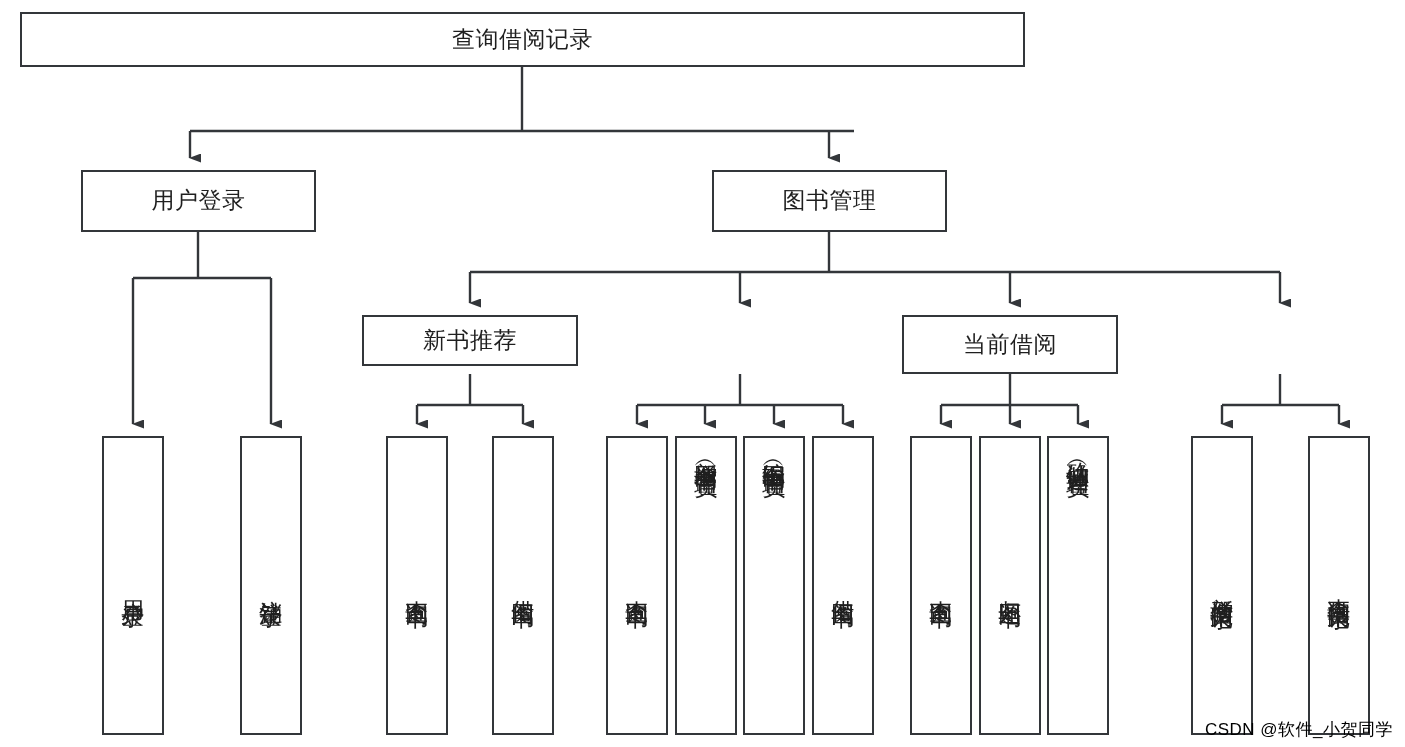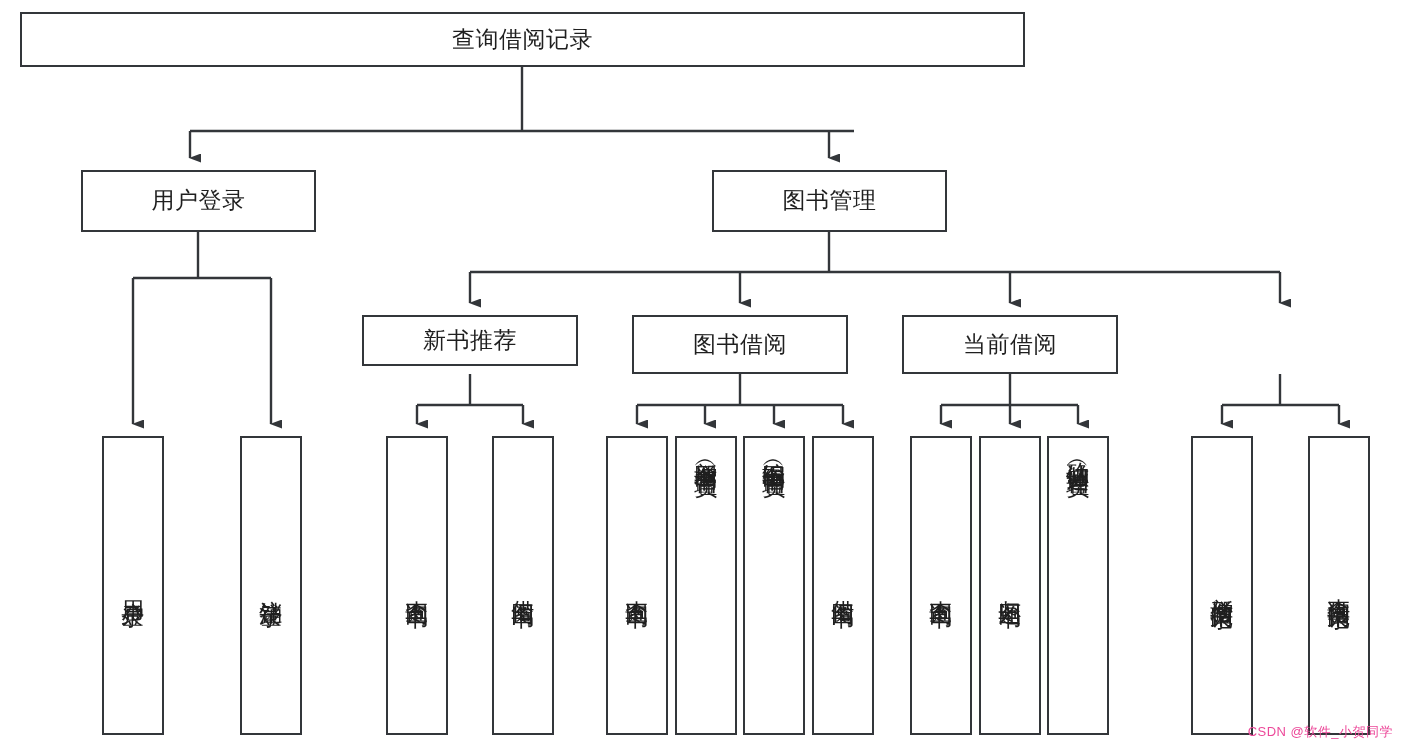--- a/index.html
+++ b/index.html
@@ -55,22 +55,22 @@
     white-space: normal;
   }
   .node-box.vertical.centered {
     align-items: center;
     padding-top: 0;
   }
   #watermark {
     position: absolute;
     right: 12px;
     bottom: 6px;
-    font-size: 13px;
-    color: #ec4899;
+    font-size: 17px;
+    color: #000000;
     letter-spacing: 0.5px;
     white-space: nowrap;
     pointer-events: none;
   }
 </style>
 </head>
 <body>
 
 <div id="diagram-root">
 
@@ -133,23 +133,20 @@
   </div>
 
   <div class="node-box" style="left:712px; top:170px; width:235px; height:62px;">
     <span class="node-label">图书管理</span>
   </div>
 
   <div class="node-box" style="left:362px; top:315px; width:216px; height:51px;">
     <span class="node-label">新书推荐</span>
   </div>
 
-  <div class="node-box" style="left:632px; top:315px; width:216px; height:59px;">
-    <span class="node-label">图书借阅</span>
-  </div>
 
   <div class="node-box" style="left:902px; top:315px; width:216px; height:59px;justify-content:center;">
     <span class="node-label">当前借阅</span>
   </div>
 
 
   <div class="node-box vertical centered" style="left:102px; top:436px; width:62px; height:299px;">
     <span class="node-label">用户登录</span>
   </div>
 

